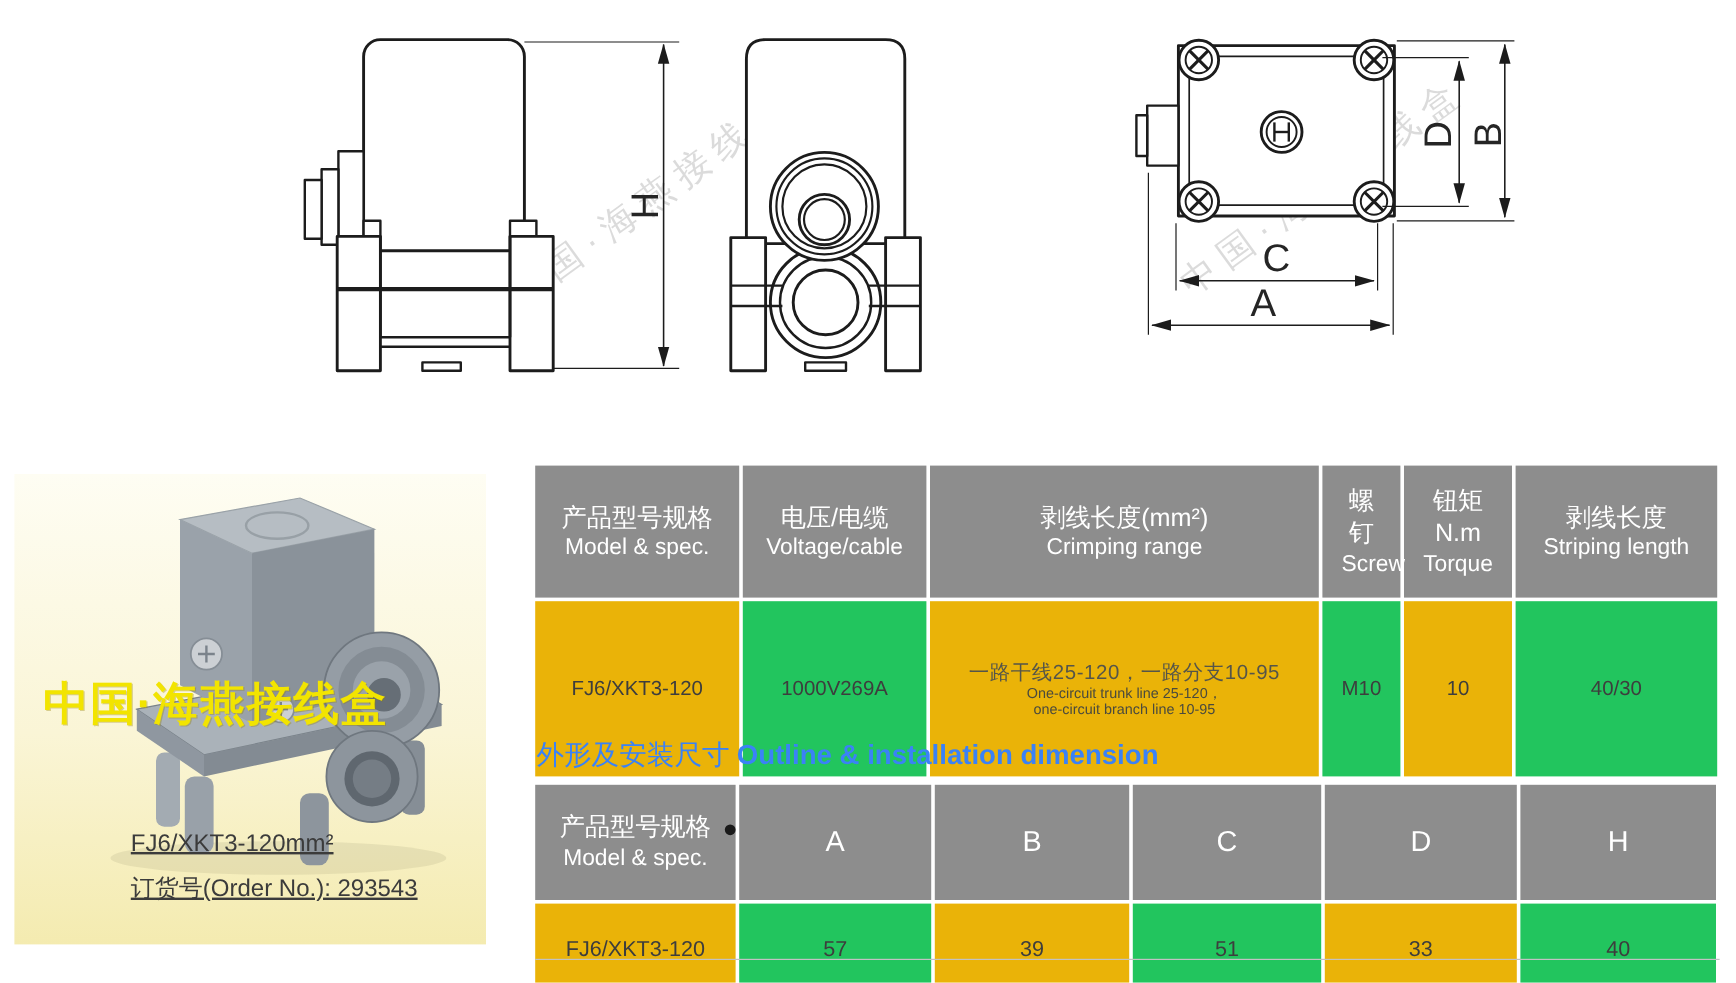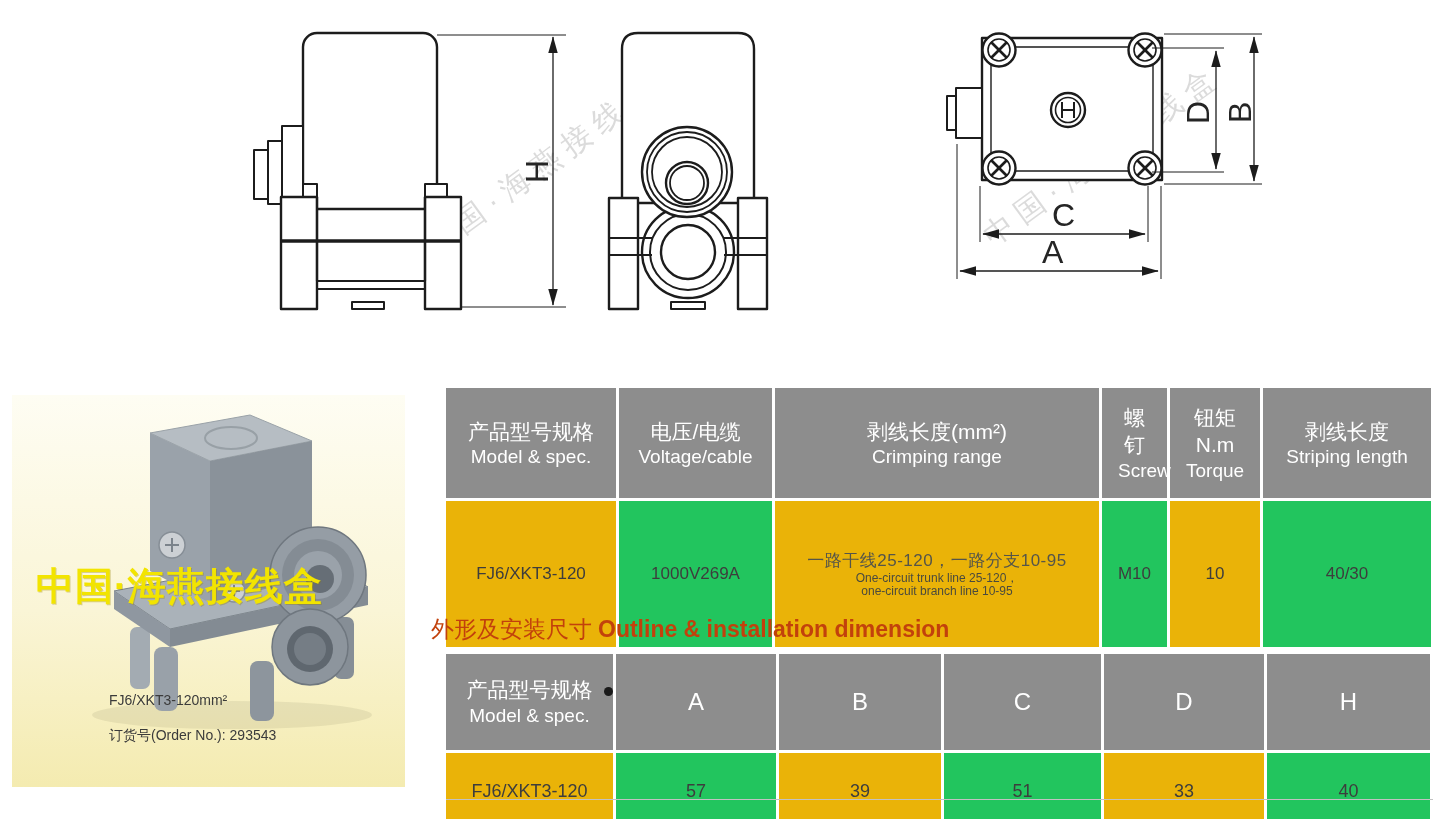--- a/index.html
+++ b/index.html
@@ -13,41 +13,41 @@
   .ext{stroke:#1c1c1c;stroke-width:1;fill:none;}
   .dimtxt{font-family:"Liberation Sans","DejaVu Sans",sans-serif;font-size:32px;fill:#252525;}
   .wm{font-family:"Liberation Sans","DejaVu Sans",sans-serif;font-size:30px;fill:#c6c6c6;
       opacity:.62;letter-spacing:8px;}
   
   #photo-box{position:absolute;left:12px;top:395px;width:393px;height:392px;
      background:linear-gradient(180deg,#fefdf3 0%,#faf5d6 55%,#f4ebb0 100%);}
   #photo-wm{position:absolute;left:24px;top:166px;font-size:38px;font-weight:bold;
      color:#f2e400;letter-spacing:1px;white-space:nowrap;
      text-shadow:1px 1px 0 rgba(150,130,0,.35);z-index:3;}
-  .caption{position:absolute;left:97px;font-size:14px;color:#3b3b3b;white-space:nowrap;z-index:3;}
+  .caption{position:absolute;left:97px;font-size:20px;color:#3b3b3b;white-space:nowrap;z-index:3;text-decoration:underline;}
   #cap1{top:297px;}
   #cap2{top:332px;}
   
   table{border-collapse:separate;border-spacing:3px;table-layout:fixed;position:absolute;}
   #t1{left:443px;top:385px;width:991px;}
   #t2{left:443px;top:651px;width:990px;}
   th{background:#8d8d8d;color:#fff;font-weight:normal;text-align:center;vertical-align:middle;padding:16px;}
   th .zh{display:block;font-size:21px;line-height:1.3;}
   th .en{display:block;font-size:19px;line-height:1.25;}
   td{text-align:center;vertical-align:middle;font-size:17px;color:#3d3d3d;padding:0;}
   #t1 th{height:62px;}
   #t1 td{height:146px;}
   #t2 th{height:64px;}
   #t2 td{height:77px;font-size:18px;}
   #t2 th.letter{font-size:24px;}
   .y{background:#eab308;}
   .g{background:#22c55e;}
   .c-zh{font-size:17px;color:#55554a;letter-spacing:.5px;line-height:1.25;}
   .c-en{font-size:12px;color:#4a4a3e;line-height:1.12;}
-  #section-heading{position:absolute;left:431px;top:614px;white-space:nowrap;color:#c2410c;}
+  #section-heading{position:absolute;left:447px;top:614px;white-space:nowrap;color:#3b82f6;}
   #section-heading .zh{font-size:23px;}
   #section-heading .en{font-size:23px;font-weight:bold;margin-left:6px;}
   #stray-dot{position:absolute;left:604px;top:687px;width:9px;height:9px;border-radius:50%;
      background:#1a1a1a;z-index:4;}
   #t2-bottom-line{position:absolute;left:446px;top:799px;width:987px;height:1px;background:#c2c2c2;}
 </style>
 </head>
 <body>
 
 <div id="page">

